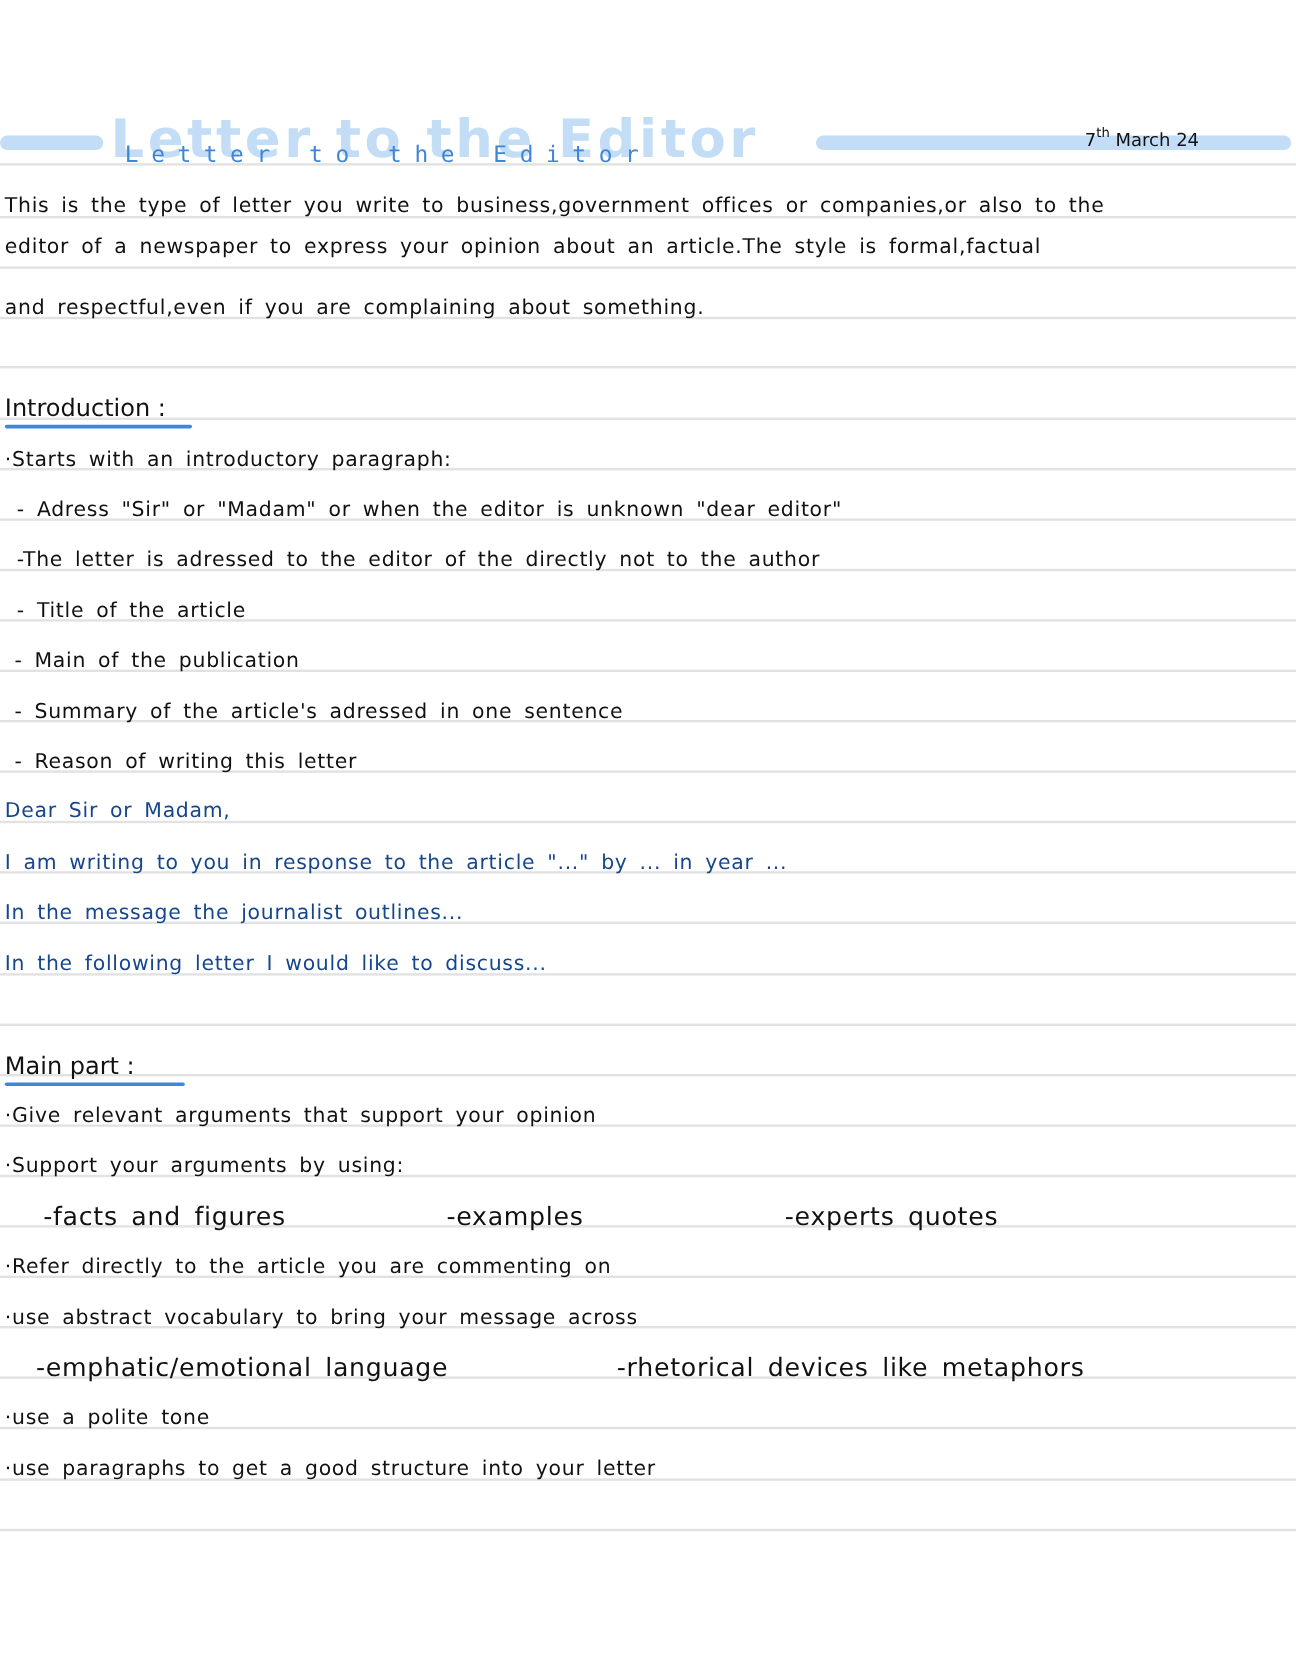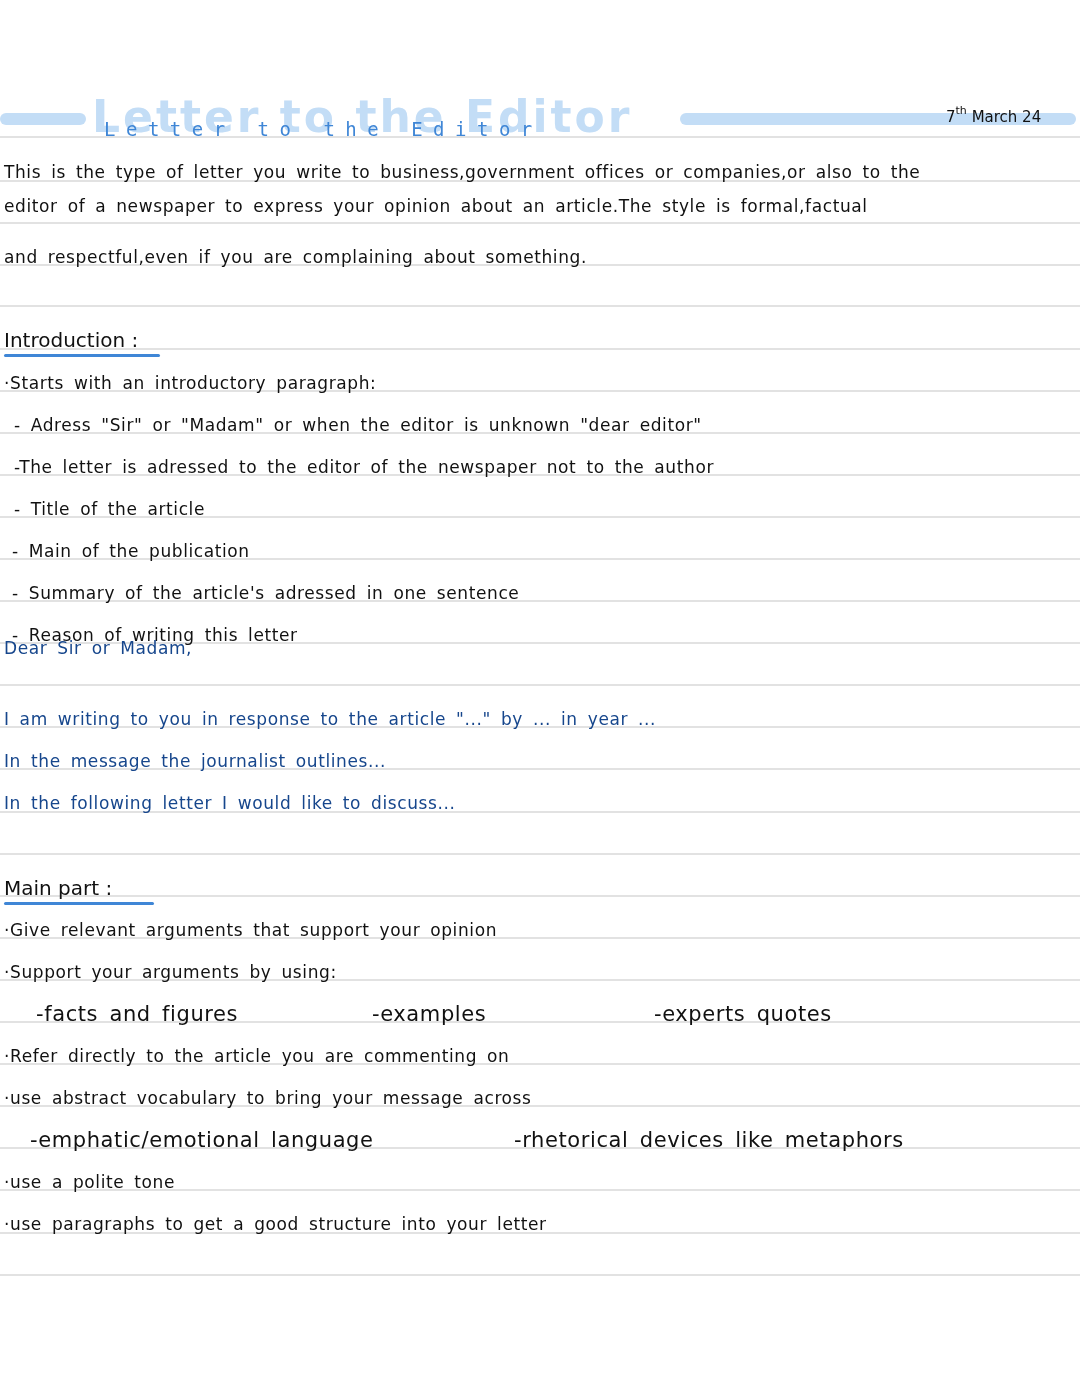--- a/index.html
+++ b/index.html
@@ -18,21 +18,21 @@
       font-family: "DejaVu Sans", sans-serif; font-weight: bold;
       font-size: 44px; letter-spacing: 3px; color:#c3ddf6; line-height: 50px;
       white-space: nowrap;
     }
     .title-front {
       position:absolute; left:104px; top:117px;
       font-family: "DejaVu Sans Mono", monospace;
       font-size: 19px; letter-spacing: 10.5px; color:#3f86d6; line-height: 24px;
       white-space: nowrap;
     }
-    .date { position:absolute; left:904px; top:106px; font-size:15px; color:#111; white-space:nowrap;margin-left:42px; }
+    .date { position:absolute; left:904px; top:106px; font-size:15px; color:#111; white-space:nowrap; }
     .date sup { font-size: 11px; position: relative; top: -2px; }
 
     .line {
       position:absolute; left:4px;
       font-family: "DejaVu Sans", sans-serif;
       font-size: 17px; line-height: 24px; color:#111;
       white-space: nowrap; letter-spacing: 0.6px; word-spacing: 4px;
     }
     .blue { color:#16468c; }
     .heading {
@@ -88,27 +88,27 @@
 <div class="line" style="top:160px">This is the type of letter you write to business,government offices or companies,or also to the</div>
 <div class="line" style="top:194px">editor of a newspaper to express your opinion about an article.The style is formal,factual</div>
 <div class="line" style="top:245px">and respectful,even if you are complaining about something.</div>
 
 <div class="heading" style="top:328px">
   <span>Introduction :</span>
   <span class="uline" style="width:156px"></span>
 </div>
 <div class="line" style="top:371px">·Starts with an introductory paragraph:</div>
 <div class="line" style="top:413px; left:14px"> - Adress "Sir" or "Madam" or when the editor is unknown "dear editor"</div>
-<div class="line" style="top:455px; left:14px"> -The letter is adressed to the editor of the newspaper not to the author</div>
+<div class="line" style="top:455px; left:14px"> -The letter is adressed to the editor of the directly not to the author</div>
 <div class="line" style="top:497px; left:14px"> - Title of the article</div>
 <div class="line" style="top:539px; left:12px"> - Main of the publication</div>
 <div class="line" style="top:581px; left:12px"> - Summary of the article's adressed in one sentence</div>
 <div class="line" style="top:623px; left:12px"> - Reason of writing this letter</div>
 
-<div class="line blue" style="top:636px">Dear Sir or Madam,</div>
+<div class="line blue" style="top:664px">Dear Sir or Madam,</div>
 <div class="line blue" style="top:707px">I am writing to you in response to the article "..." by ... in year ...</div>
 <div class="line blue" style="top:749px">In the message the journalist outlines...</div>
 <div class="line blue" style="top:791px">In the following letter I would like to discuss...</div>
 
 <div class="heading" style="top:876px">
   <span>Main part :</span>
   <span class="uline" style="width:150px"></span>
 </div>
 <div class="line" style="top:918px">·Give relevant arguments that support your opinion</div>
 <div class="line" style="top:960px">·Support your arguments by using:</div>

